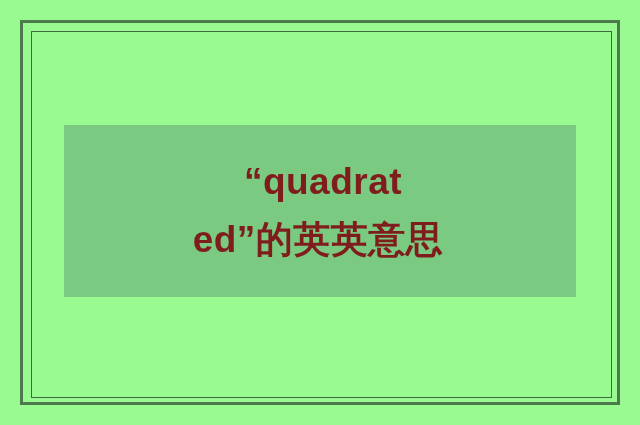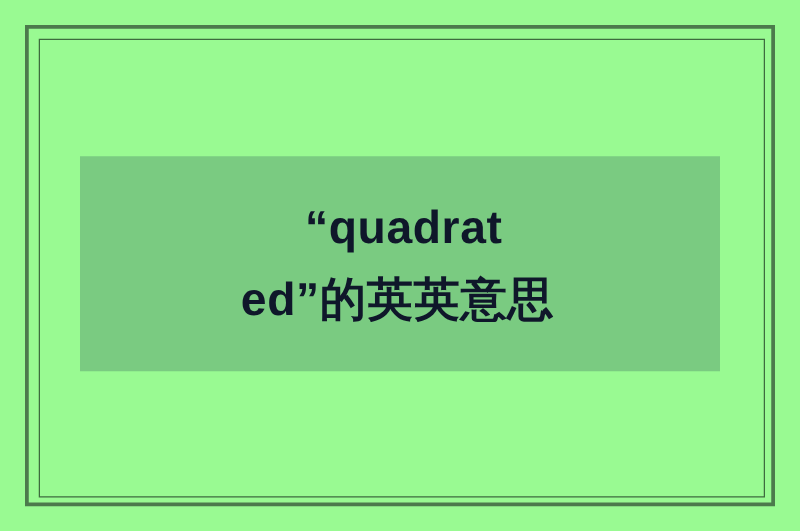--- a/index.html
+++ b/index.html
@@ -57,21 +57,21 @@
     box-sizing: border-box;
     display: flex;
     flex-direction: column;
     align-items: center;
     justify-content: center;
   }
 
   #title-block {
     width: 100%;
     text-align: center;
-    color: #0f172a;
+    color: #7f1d1d;
     font-weight: bold;
     font-size: 37px;
     line-height: 58px;
     letter-spacing: 0.5px;
     -webkit-font-smoothing: antialiased;
   }
 
   .title-line {
     display: block;
     white-space: pre;

